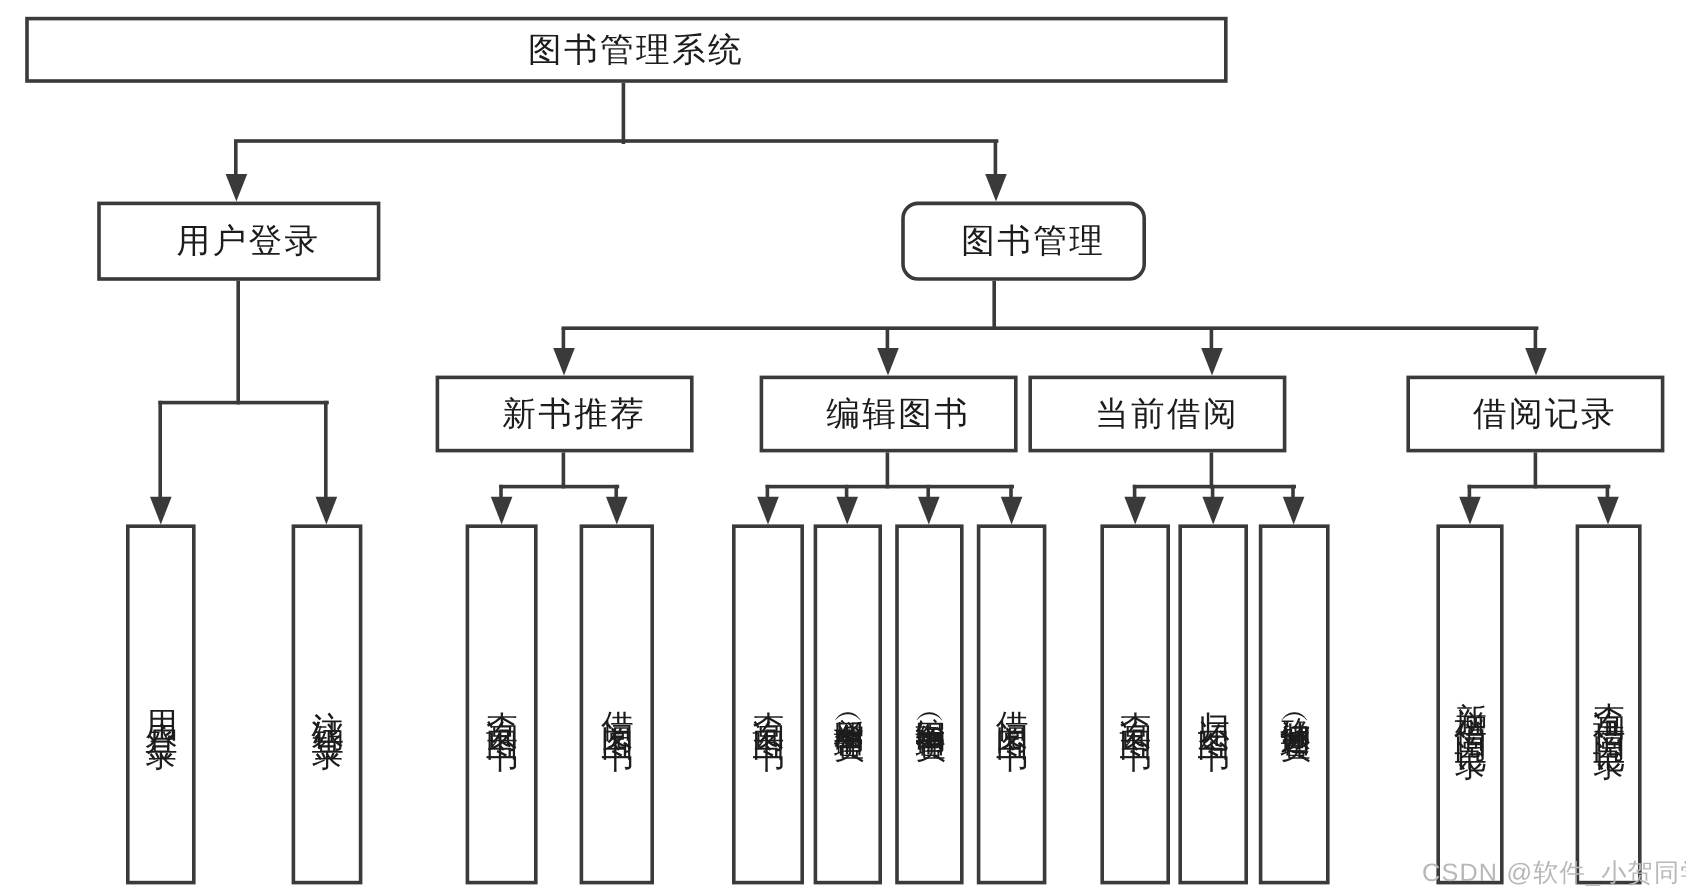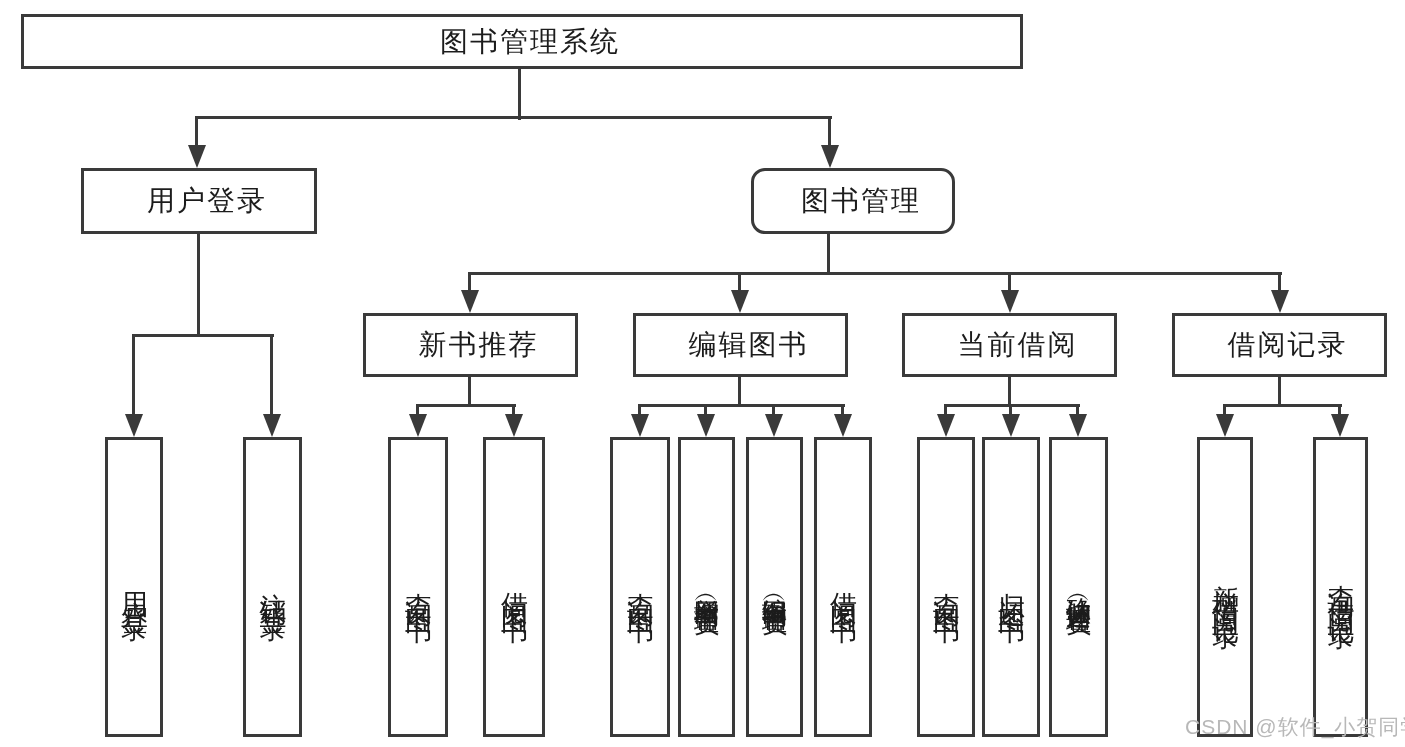--- a/index.html
+++ b/index.html
@@ -30,21 +30,21 @@
   }
   .node.v.long{font-size:25px;letter-spacing:2px;}
   .leaf{top:437px;height:300px;}
 
   
   #n-root{left:21px;top:14px;width:1002px;height:55px;}
   #n-user-login{left:81px;top:168px;width:236px;height:66px;}
   #n-book-mgmt{left:751px;top:168px;width:204px;height:66px;border-radius:14px;}
   #n-new-book{left:363px;top:313px;width:215px;height:64px;}
   #n-book-borrow{left:633px;top:313px;width:215px;height:64px;}
-  #n-current-borrow{left:902px;top:313px;width:215px;height:64px;}
+  #n-current-borrow{left:857px;top:313px;width:215px;height:64px;}
   #n-borrow-record{left:1172px;top:313px;width:215px;height:64px;}
   #l-user-login{left:105px;width:58px;}
   #l-logout{left:243px;width:59px;}
   #l-nb-query{left:388px;width:60px;}
   #l-nb-borrow{left:483px;width:62px;}
   #l-bb-query{left:610px;width:60px;}
   #l-bb-add{left:678px;width:57px;}
   #l-bb-edit{left:746px;width:57px;}
   #l-bb-borrow{left:814px;width:58px;}
   #l-cb-query{left:917px;width:58px;}

